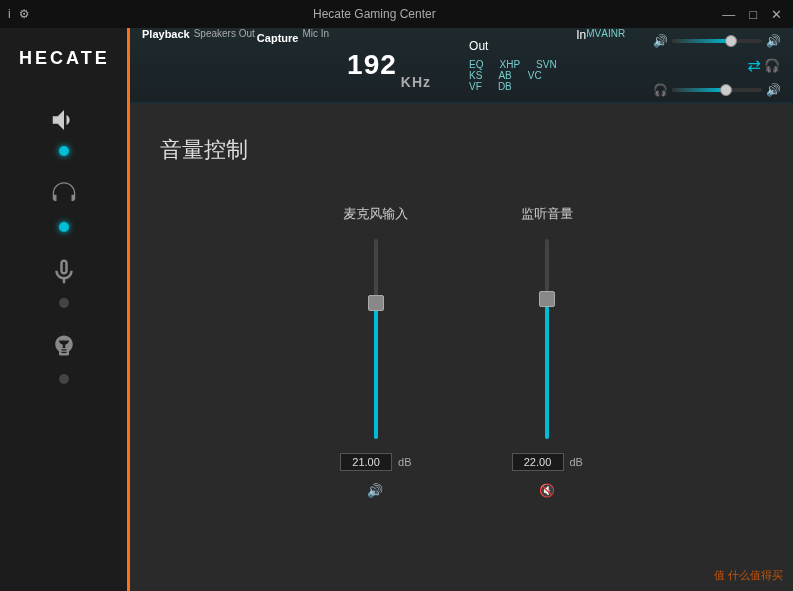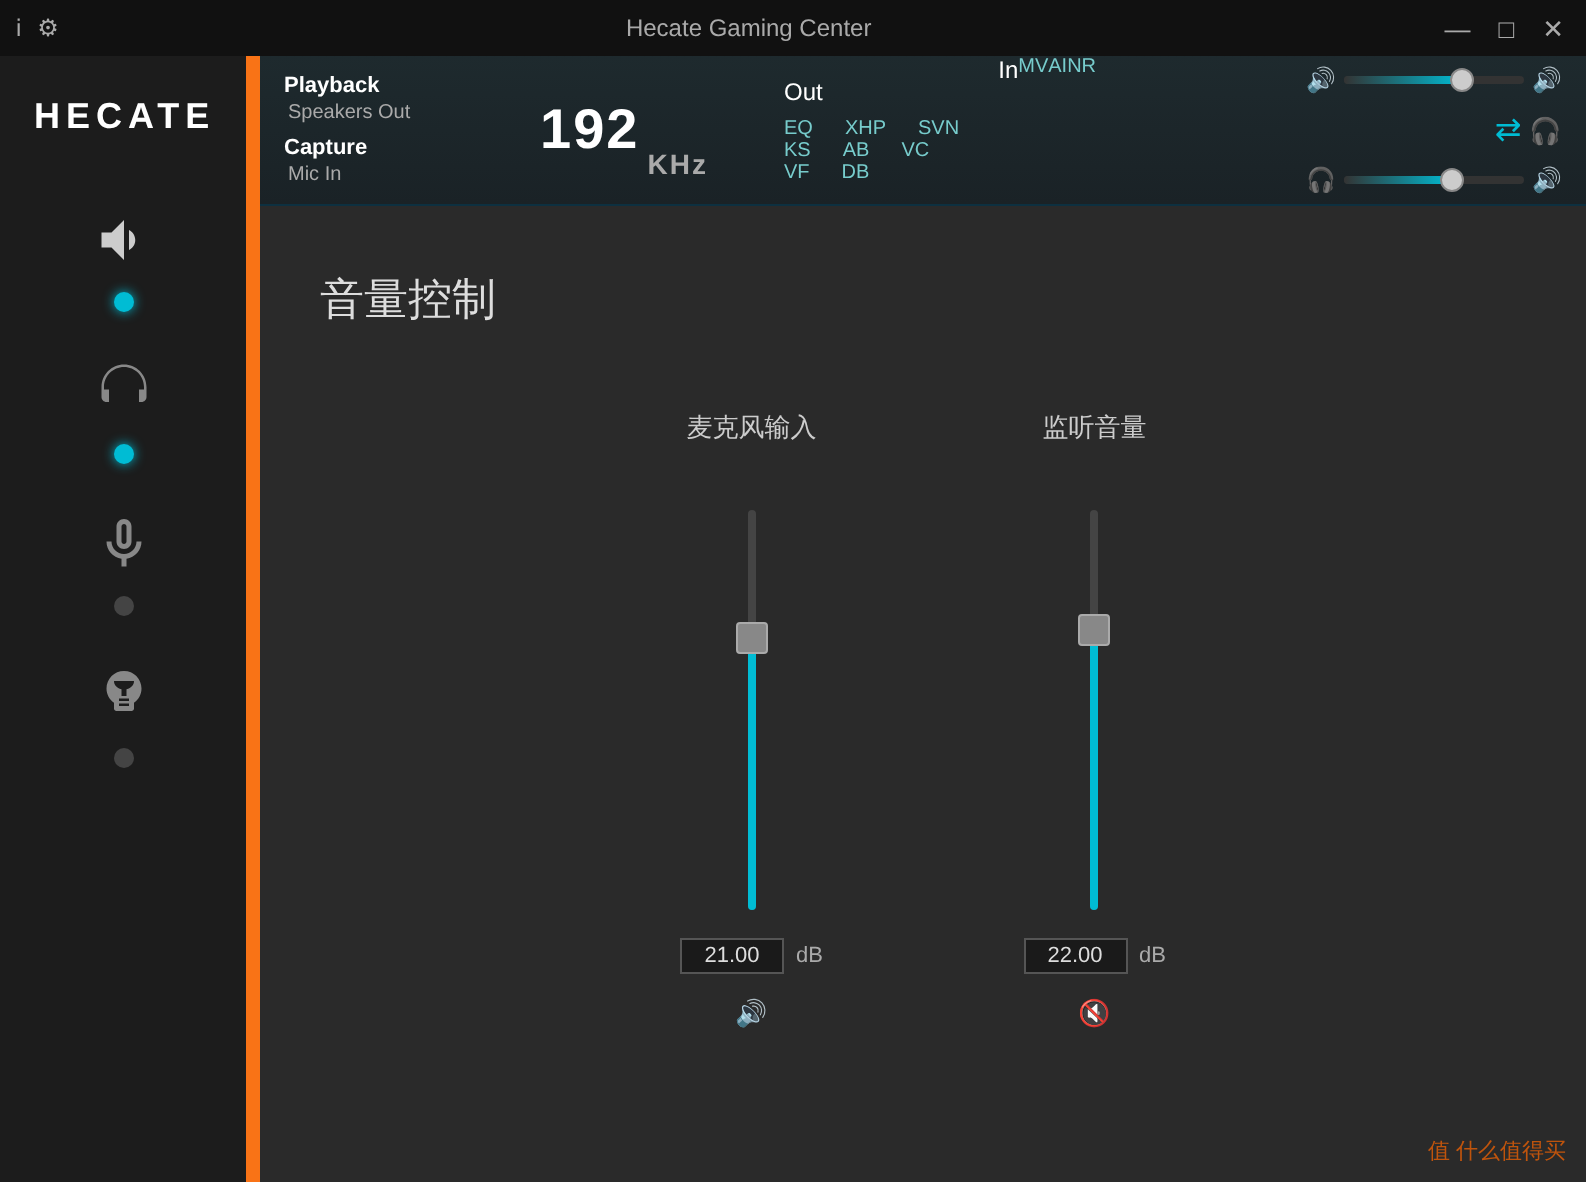--- a/index.html
+++ b/index.html
@@ -55,21 +55,21 @@
     }
 
     
     .sidebar {
       width: 130px;
       background: #1c1c1c;
       display: flex;
       flex-direction: column;
       align-items: center;
       padding-top: 10px;
-      border-right: 7px solid #f97316;
+      border-right: 3px solid #f97316;
     }
 
     .logo {
       width: 100%;
       padding: 8px 10px 16px 10px;
       display: flex;
       align-items: center;
       justify-content: center;
     }
 
@@ -125,22 +125,22 @@
       background: linear-gradient(180deg, #1e2a2e 0%, #1a2226 100%);
       height: 75px;
       display: flex;
       align-items: stretch;
       padding: 0 12px;
       border-bottom: 1px solid #0d3040;
     }
 
     .nav-left {
       display: flex;
-      flex-direction: column;
-      justify-content: center;
+      flex-direction: row;
+      justify-content: flex-end;
       min-width: 110px;
       font-size: 11px;
       gap: 2px;
     }
     .nav-label-playback {
       color: #fff;
       font-weight: bold;
       font-size: 11px;
     }
     .nav-label-sub {
@@ -284,21 +284,21 @@
     .slider-group {
       display: flex;
       flex-direction: column;
       align-items: center;
       gap: 8px;
     }
 
     .slider-label {
       font-size: 13px;
       color: #ccc;
-      margin-bottom: 24px;
+      margin-bottom: 8px;
       text-align: center;
     }
 
     .vertical-slider-container {
       display: flex;
       align-items: center;
       height: 200px;
       position: relative;
     }
 

